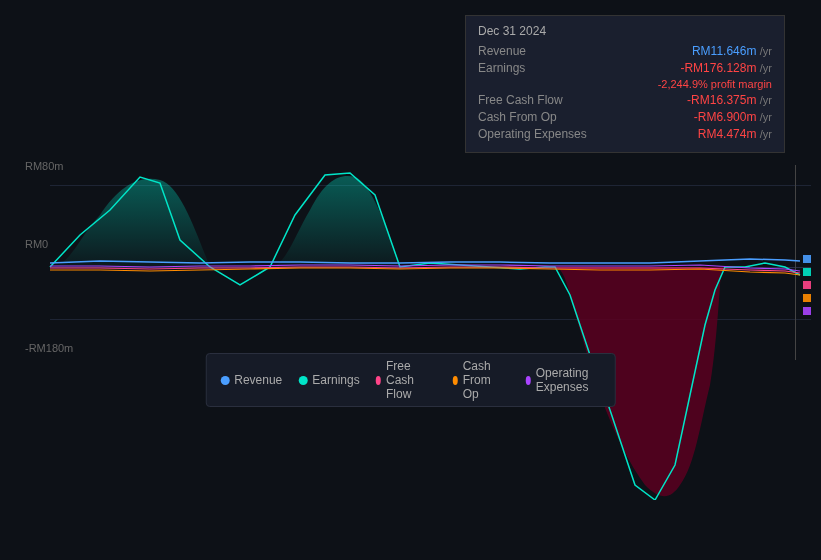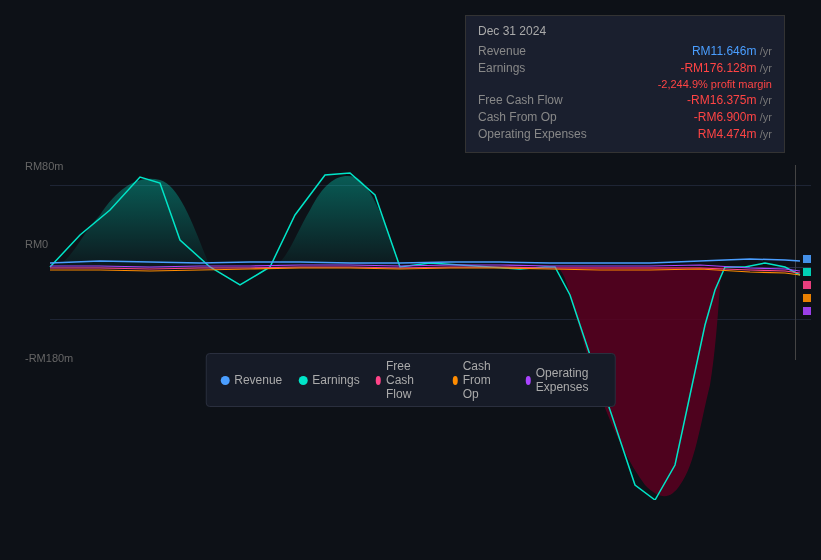--- a/index.html
+++ b/index.html
@@ -71,21 +71,21 @@
     .y-label {
       position: absolute;
       left: 5px;
       font-size: 11px;
       color: #666;
       margin-left: 20px;
     }
 
     .y-label-top { top: 160px; }
     .y-label-mid { top: 238px; }
-    .y-label-bot { bottom: 51px; }
+    .y-label-bot { bottom: 61px; }
 
     
     .x-labels {
       position: absolute;
       bottom: 35px;
       left: 50px;
       right: 10px;
       display: flex;
       justify-content: space-between;
     }

